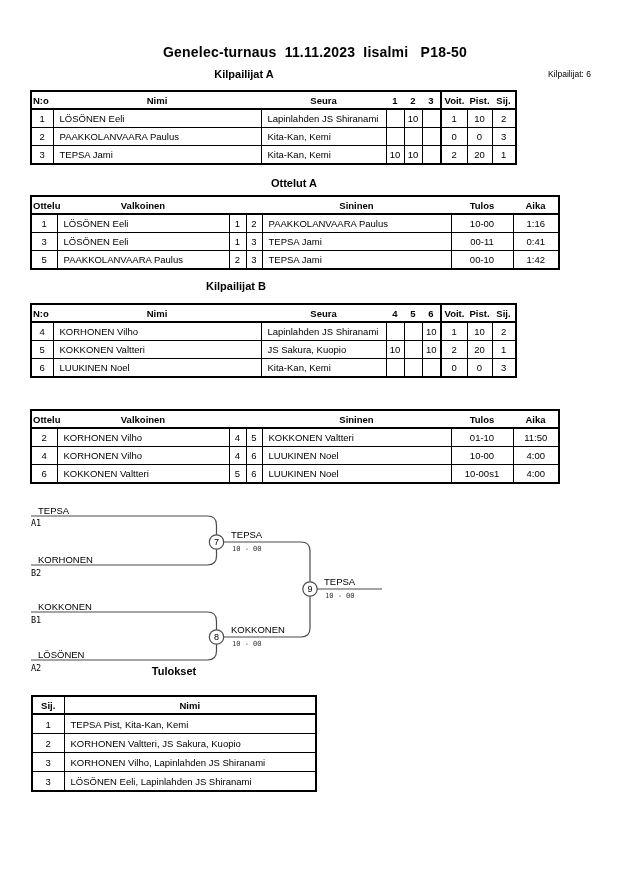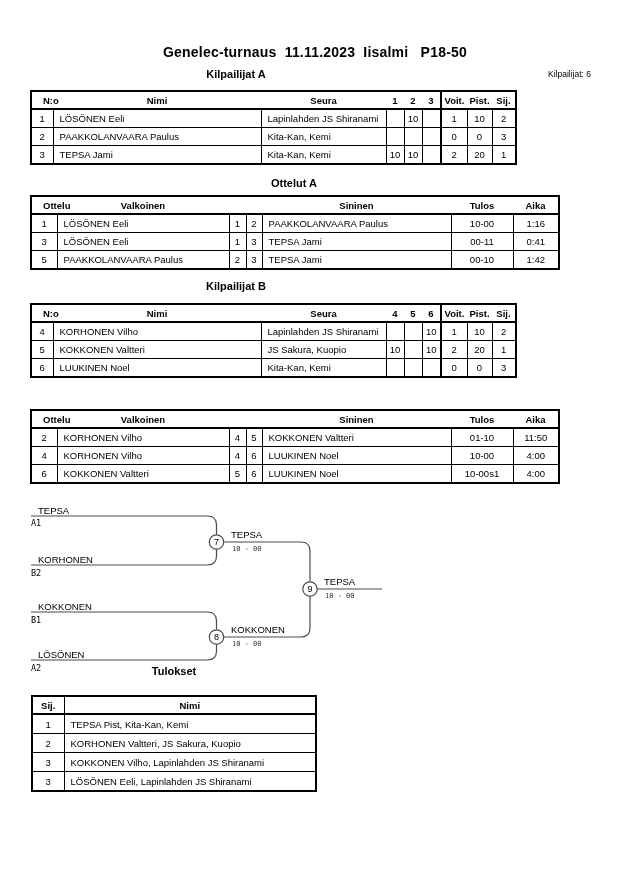--- a/index.html
+++ b/index.html
@@ -25,38 +25,38 @@
   }
   td{
     border:1px solid #000;font-size:9.5px;height:17px;padding:0;
     white-space:nowrap;overflow:visible;vertical-align:middle;
   }
   thead th{
     border:none;border-bottom:2px solid #000;
     font-size:9.5px;font-weight:bold;height:16px;padding:0;
     white-space:nowrap;text-align:center;vertical-align:middle;
   }
-  th.al{text-align:left;padding-left:11px;}
+  th.al{text-align:left;padding-left:1px;}
   td.c{text-align:center;}
   td.l{text-align:left;padding-left:6px;}
   .tl{border-left:2px solid #000 !important;}
   .vb{border-left:1px solid #000 !important;}
   svg text{font-family:"Liberation Sans",sans-serif;fill:#000;}
   .bk-name{font-size:9.5px;}
   .bk-seed{font-family:"DejaVu Sans Mono",monospace;font-size:8.5px;}
   .bk-score{font-family:"DejaVu Sans Mono",monospace;font-size:7px;fill:#333;}
   .bk-num{font-size:9px;text-anchor:middle;}
   .bk-line{fill:none;stroke:#4a4a4a;stroke-width:1.2;}
   .bk-circle{fill:#fff;stroke:#4a4a4a;stroke-width:1.2;}
 </style>
 </head>
 <body>
 
 <div class="main-title">Genelec-turnaus  11.11.2023  Iisalmi   P18-50</div>
-<div class="sec-title" style="left:236px;top:68px;">Kilpailijat A</div>
+<div class="sec-title" style="left:244px;top:68px;">Kilpailijat A</div>
 <div class="note" style="left:548px;top:69px;">Kilpailijat: 6</div>
 
 <table style="left:30px;top:90px;width:485px;">
   <colgroup>
       <col style="width:22px">
       <col style="width:208px">
       <col style="width:125px">
       <col style="width:18px">
       <col style="width:18px">
       <col style="width:19px">
@@ -335,20 +335,20 @@
     <tr>
       <td class="c" style="height:18px">1</td>
       <td class="l">TEPSA Pist, Kita-Kan, Kemi</td>
     </tr>
     <tr>
       <td class="c" style="height:18px">2</td>
       <td class="l">KORHONEN Valtteri, JS Sakura, Kuopio</td>
     </tr>
     <tr>
       <td class="c" style="height:18px">3</td>
-      <td class="l">KOKKONEN Vilho, Lapinlahden JS Shiranami</td>
+      <td class="l">KORHONEN Vilho, Lapinlahden JS Shiranami</td>
     </tr>
     <tr>
       <td class="c" style="height:18px">3</td>
       <td class="l">LÖSÖNEN Eeli, Lapinlahden JS Shiranami</td>
     </tr>
   </tbody>
 </table>
 
 </body></html>

